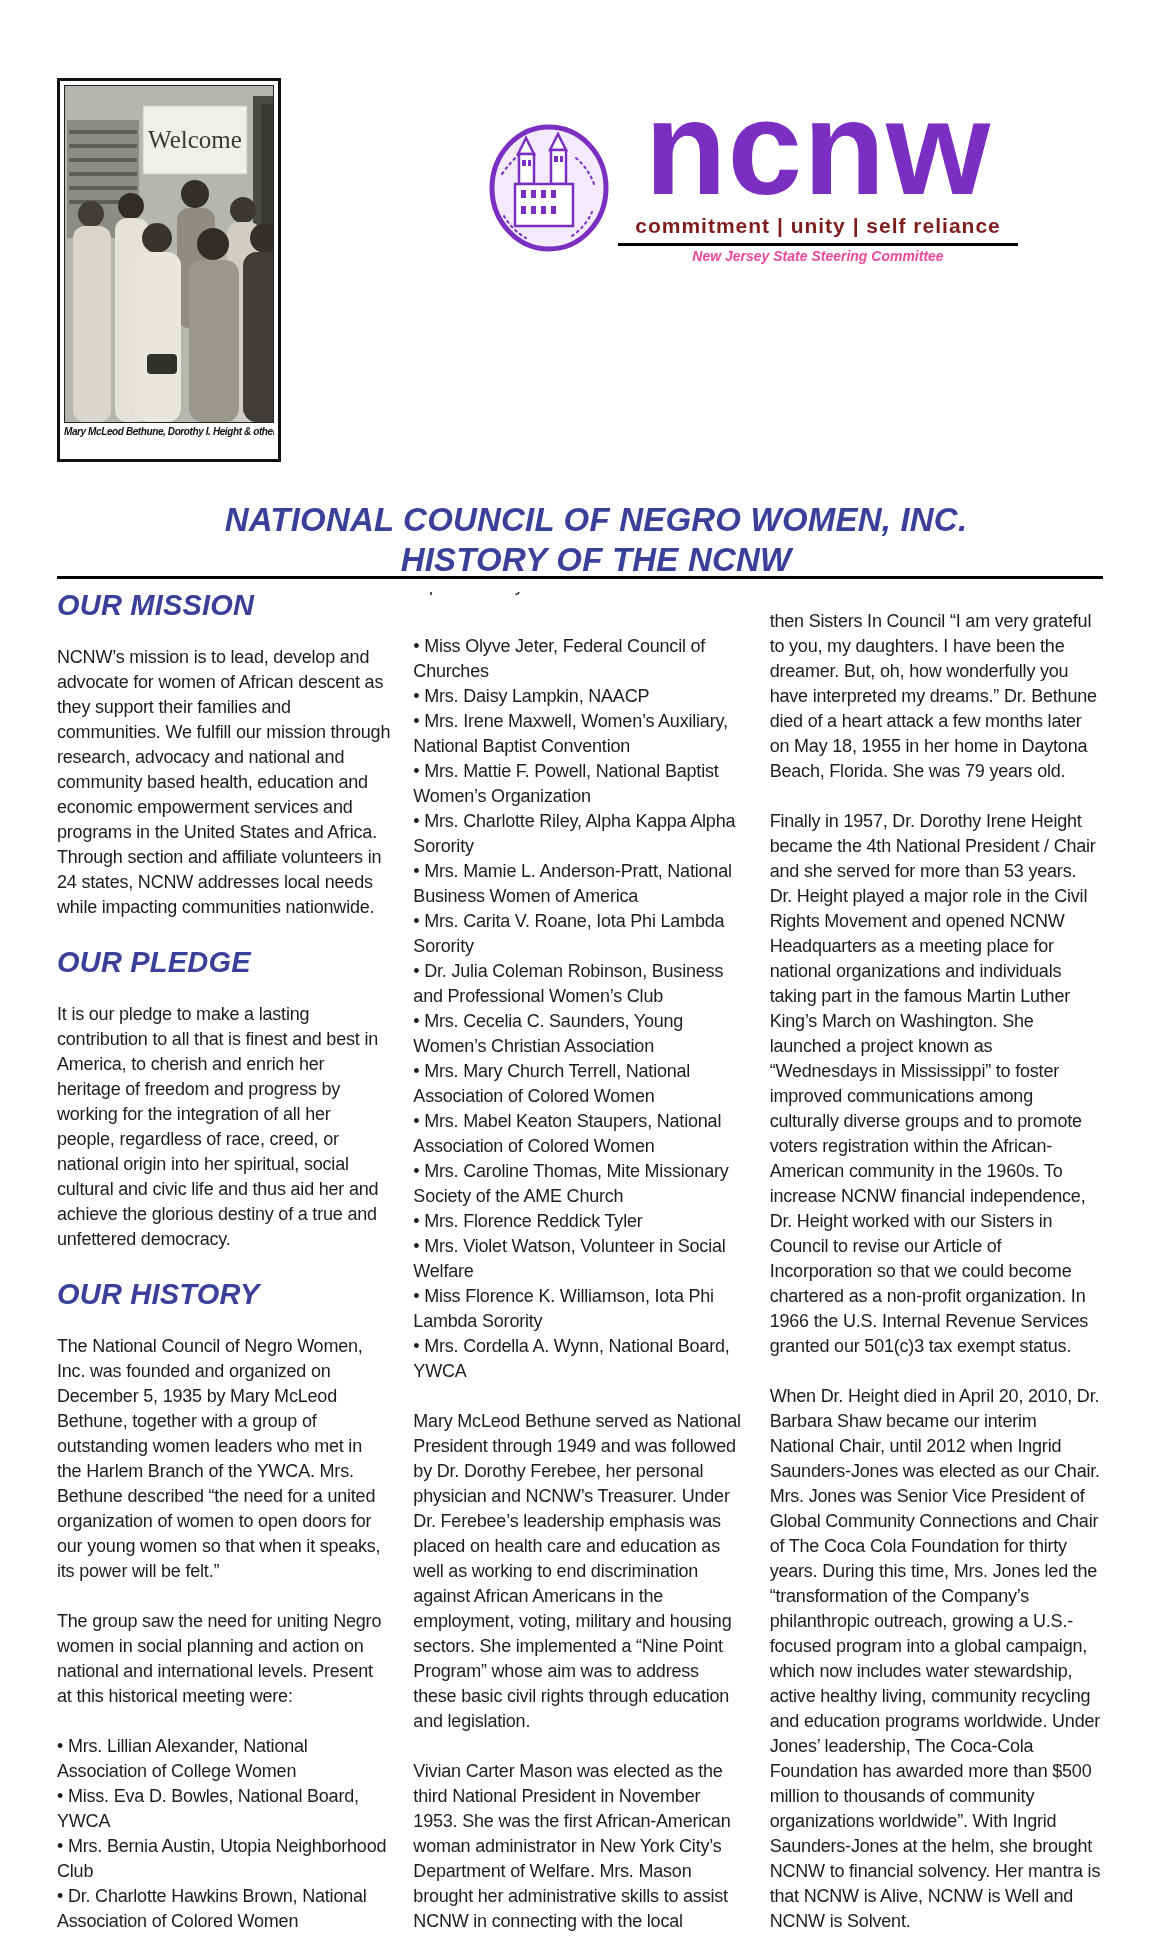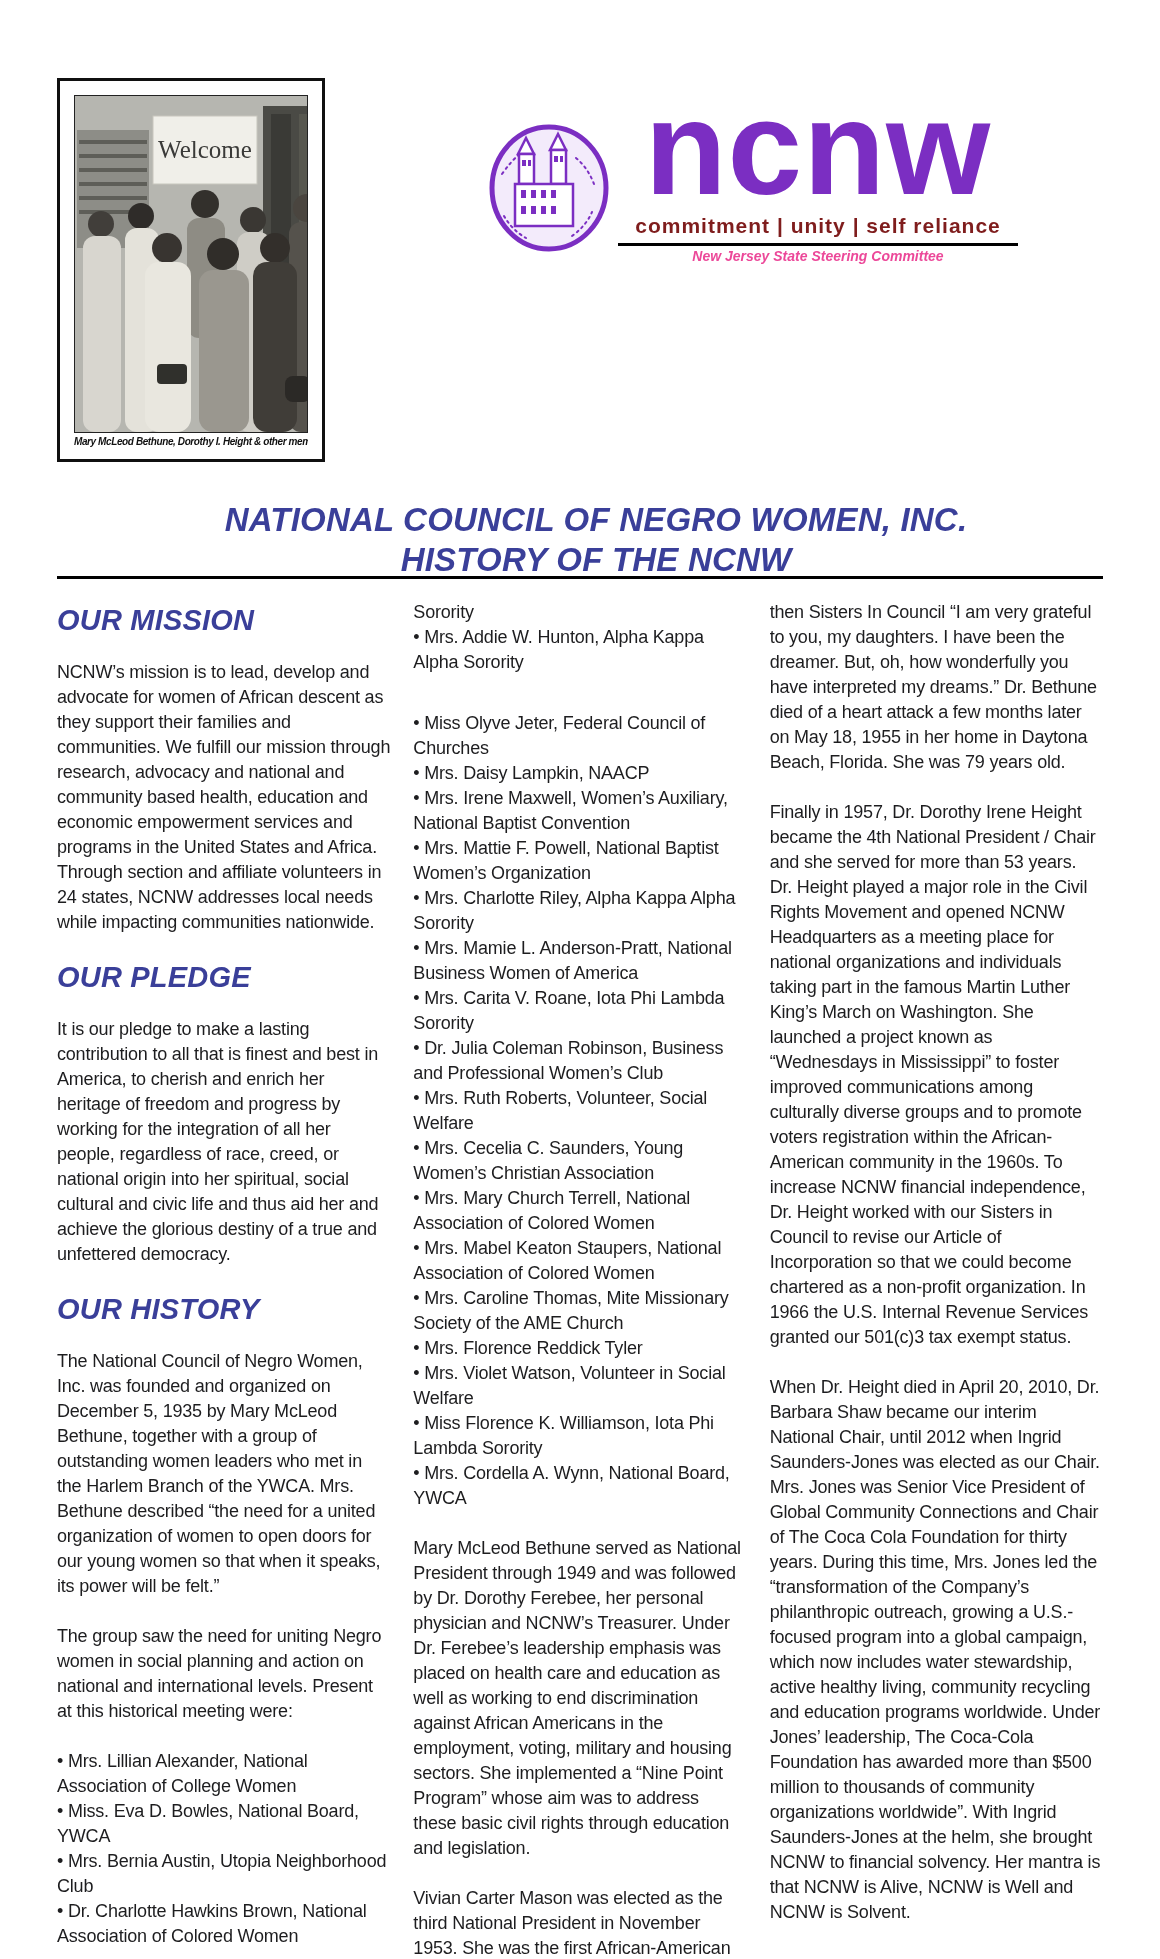--- a/index.html
+++ b/index.html
@@ -2,22 +2,22 @@
 <html><head>
 <meta charset="utf-8">
 <style>
   html,body{margin:0;padding:0;background:#fff;}
   .page{
     position:relative;width:1160px;height:1959px;background:#ffffff;overflow:hidden;
     font-family:"Liberation Sans",sans-serif;color:#1d1d1f;
   }
   
   .photo-frame{
-    position:absolute;left:57px;top:78px;width:268px;height:384px;
-    border:3px solid #101010;background:#fff;padding:14px;box-sizing:border-box;
+    position:absolute;left:57px;top:78px;width:224px;height:384px;
+    border:3px solid #101010;background:#fff;padding:4px;box-sizing:border-box;
   }
   .photo-inner{
     border:1px solid #222;height:336px;overflow:hidden;background:#b9b9b4;
   }
   .photo-inner svg{display:block;}
   .photo-caption{
     height:18px;line-height:18px;text-align:center;white-space:nowrap;overflow:hidden;
     font-size:10px;font-weight:bold;font-style:italic;letter-spacing:-0.4px;color:#111;
   }
   
@@ -36,21 +36,21 @@
   
   .doc-title{
     position:absolute;top:484px;left:0;width:1160px;margin:16px;text-align:center;
     font-size:33px;line-height:40px;font-weight:bold;font-style:italic;color:#3a3f99;
     letter-spacing:0.2px;
   }
   .title-rule{position:absolute;top:576px;left:57px;width:1046px;border-top:3px solid #000;height:0;}
   
   .columns{
     position:absolute;top:592px;left:57px;width:1046px;bottom:0;
-    display:flex;gap:23px;overflow:hidden;
+    display:flex;gap:23px;overflow:hidden;align-items:flex-end;
   }
   .col{flex:1;min-width:0;padding-top:8px;font-size:18px;line-height:25px;letter-spacing:-0.2px;}
   .col h2{
     font-size:29px;line-height:32px;margin:26px 0 24px 0;
     font-weight:bold;font-style:italic;color:#3a3f99;letter-spacing:0.2px;
   }
   .col h2:first-child{margin-top:4px;}
   .col p{margin:0 0 25px 0;}
   .list{margin:0 0 25px 0;}
   .li{margin:0;}
@@ -179,21 +179,20 @@
           <div class="li">Sorority</div>
           <div class="li">• Mrs. Addie W. Hunton, Alpha Kappa Alpha Sorority</div>
           <div class="li">• Miss Olyve Jeter, Federal Council of Churches</div>
           <div class="li">• Mrs. Daisy Lampkin, NAACP</div>
           <div class="li">• Mrs. Irene Maxwell, Women’s Auxiliary, National Baptist Convention</div>
           <div class="li">• Mrs. Mattie F. Powell, National Baptist Women’s Organization</div>
           <div class="li">• Mrs. Charlotte Riley, Alpha Kappa Alpha Sorority</div>
           <div class="li">• Mrs. Mamie L. Anderson-Pratt, National Business Women of America</div>
           <div class="li">• Mrs. Carita V. Roane, Iota Phi Lambda Sorority</div>
           <div class="li">• Dr. Julia Coleman Robinson, Business and Professional Women’s Club</div>
-          <div class="li">• Mrs. Ruth Roberts, Volunteer, Social Welfare</div>
           <div class="li">• Mrs. Cecelia C. Saunders, Young Women’s Christian Association</div>
           <div class="li">• Mrs. Mary Church Terrell, National Association of Colored Women</div>
           <div class="li">• Mrs. Mabel Keaton Staupers, National Association of Colored Women</div>
           <div class="li">• Mrs. Caroline Thomas, Mite Missionary Society of the AME Church</div>
           <div class="li">• Mrs. Florence Reddick Tyler</div>
           <div class="li">• Mrs. Violet Watson, Volunteer in Social Welfare</div>
           <div class="li">• Miss Florence K. Williamson, Iota Phi Lambda Sorority</div>
           <div class="li">• Mrs. Cordella A. Wynn, National Board, YWCA</div>
         </div>
       <p>Mary McLeod Bethune served as National President through 1949 and was followed by Dr. Dorothy Ferebee, her personal physician and NCNW’s Treasurer. Under Dr. Ferebee’s leadership emphasis was placed on health care and education as well as working to end discrimination against African Americans in the employment, voting, military and housing sectors. She implemented a “Nine Point Program” whose aim was to address these basic civil rights through education and legislation.</p>

